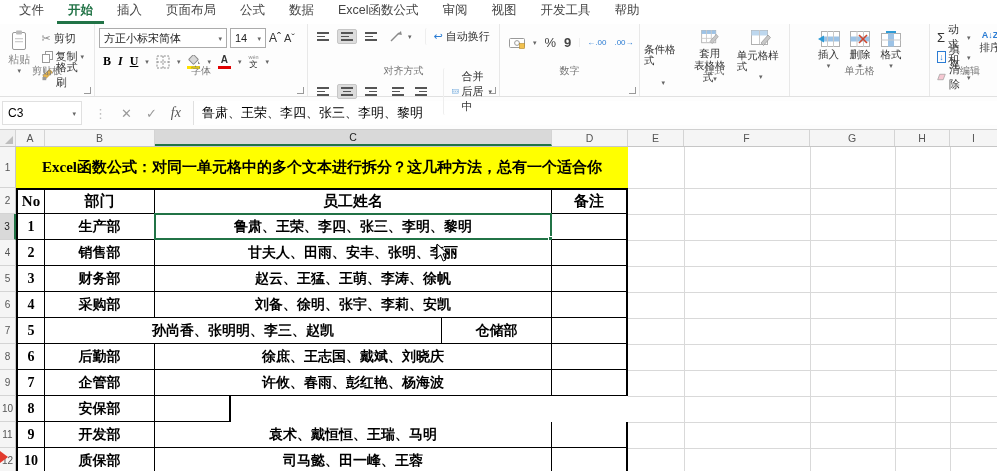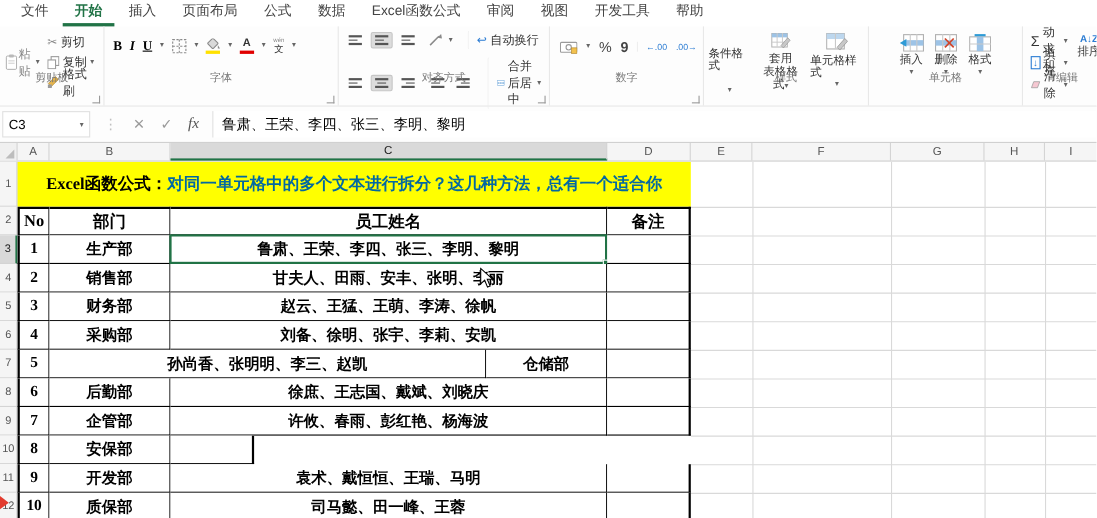--- a/index.html
+++ b/index.html
@@ -59,21 +59,21 @@
   .rh.sel { background:#d9d9d9; border-right:2px solid #217346; color:#222; }
   .cA{width:29px;} .cB{width:110px;} .cC{width:397px;} .cD{width:76px;}
   .tc { border-right:1px solid #000; border-bottom:1px solid #000; display:flex; align-items:center;
     justify-content:center; font-family:"Liberation Serif","DejaVu Serif",serif; font-weight:bold;
     font-size:14px; color:#000; flex:0 0 auto; position:relative; background:#fff; }
   .tc.first { border-left:2px solid #000; }
   .tc.last  { border-right:2px solid #000; }
   .hrow .tc { border-top:2px solid #000; font-size:15px; }
   .banner { width:612px; background:#ffff00; display:flex; align-items:center; justify-content:center;
     font-family:"Liberation Serif","DejaVu Serif",serif; font-weight:bold; font-size:15px; flex:0 0 auto; }
-  .banner .red { color:#0369a1; }
+  .banner .red { color:#000000; }
   .selbox { position:absolute; inset:-1px; border:2px solid #217346; pointer-events:none; }
   .selbox i { position:absolute; right:-4px; bottom:-4px; width:6px; height:6px;
     background:#217346; border:1px solid #fff; }
   .wedge { position:absolute; left:0; width:0; height:0; border-top:6px solid transparent;
     border-bottom:6px solid transparent; border-left:8px solid #e23b2e; }
   svg.gl { position:absolute; left:628px; top:0; }
   .cursor { position:absolute; pointer-events:none; }
 </style>
 </head>
 <body>
@@ -88,21 +88,21 @@
   <div class="tab">Excel函数公式</div>
   <div class="tab">审阅</div>
   <div class="tab">视图</div>
   <div class="tab">开发工具</div>
   <div class="tab">帮助</div>
 </div>
 
 <div class="ribbon">
 
   <div class="rgroup" style="width:95px;display:flex;gap:4px;">
-    <div style="display:flex;flex-direction:row;align-items:center;width:32px;padding-top:2px;">
+    <div style="display:flex;flex-direction:column;align-items:center;width:32px;padding-top:2px;">
       <svg width="18" height="22" viewBox="0 0 18 22">
         <rect x="2.5" y="2.5" width="13" height="17" rx="1.5" fill="#fff" stroke="#9a9a9a"></rect>
         <rect x="6" y="0.5" width="6" height="4" rx="1" fill="#b9b9b9"></rect>
         <rect x="5" y="8" width="8" height="1.3" fill="#cfcfcf"></rect>
           <rect x="5" y="11" width="8" height="1.3" fill="#cfcfcf"></rect>
       </svg>
       <span style="font-size:11px;color:#888;">粘贴</span>
       <span class="chev">▾</span>
     </div>
     <div style="display:flex;flex-direction:column;justify-content:flex-start;gap:1px;padding-top:2px;">
@@ -124,20 +124,32 @@
           <rect x="0.5" y="8" width="4" height="3.5" fill="#9a9a9a"></rect>
         </svg>
         <span>格式刷</span>
       </div>
     </div>
     <div class="rlabel">剪贴板</div>
     <span class="launcher"></span>
   </div>
 
   <div class="rgroup" style="width:213px;">
+    <div style="display:flex;gap:3px;align-items:center;">
+      <div class="combo" style="width:128px;">
+        <span>方正小标宋简体</span>
+        <span class="chev">▾</span>
+      </div>
+      <div class="combo" style="width:36px;">
+        <span>14</span>
+        <span class="chev">▾</span>
+      </div>
+      <span style="font-size:12px;color:#333;">Aˆ</span>
+      <span style="font-size:11px;color:#333;">Aˇ</span>
+    </div>
     <div style="display:flex;gap:7px;align-items:center;margin-top:6px;padding-left:4px;">
       <span class="btxt">B</span>
       <span class="btxt" style="font-style:italic;">I</span>
       <span class="btxt" style="text-decoration:underline;">U</span>
       <span class="chev">▾</span>
       <svg width="14" height="14" viewBox="0 0 14 14">
         <rect x="1" y="1" width="12" height="12" fill="none" stroke="#8a8a8a" stroke-dasharray="2 1.4"></rect>
         <line x1="7" y1="1" x2="7" y2="13" stroke="#8a8a8a" stroke-dasharray="2 1.4"></line>
         <line x1="1" y1="7" x2="13" y2="7" stroke="#8a8a8a" stroke-dasharray="2 1.4"></line>
       </svg>
@@ -191,21 +203,21 @@
       <svg width="14" height="13" viewBox="0 0 14 13" style="margin-left:4px;">
         <line x1="2" y1="11" x2="10" y2="3" stroke="#8a8a8a" stroke-width="1.4"></line>
         <polygon points="12,1 12.8,5 8.5,4.3" fill="#8a8a8a"></polygon>
       </svg>
       <span class="chev">▾</span>
       <span class="rbtn" style="margin-left:8px;border-left:1px solid #eee;padding-left:8px;">
         <span style="color:#2b7cd3;font-size:11px;">↩</span>
         <span>自动换行</span>
       </span>
     </div>
-    <div style="display:flex;gap:5px;align-items:center;margin-top:7px;padding-left:2px;">
+    <div style="display:flex;gap:5px;align-items:center;margin-top:23px;padding-left:2px;">
       <span class="tog">
           <span class="bars l">
             <i></i>
             <i></i>
             <i></i>
           </span>
         </span>
       <span class="tog on">
           <span class="bars c">
             <i></i>

